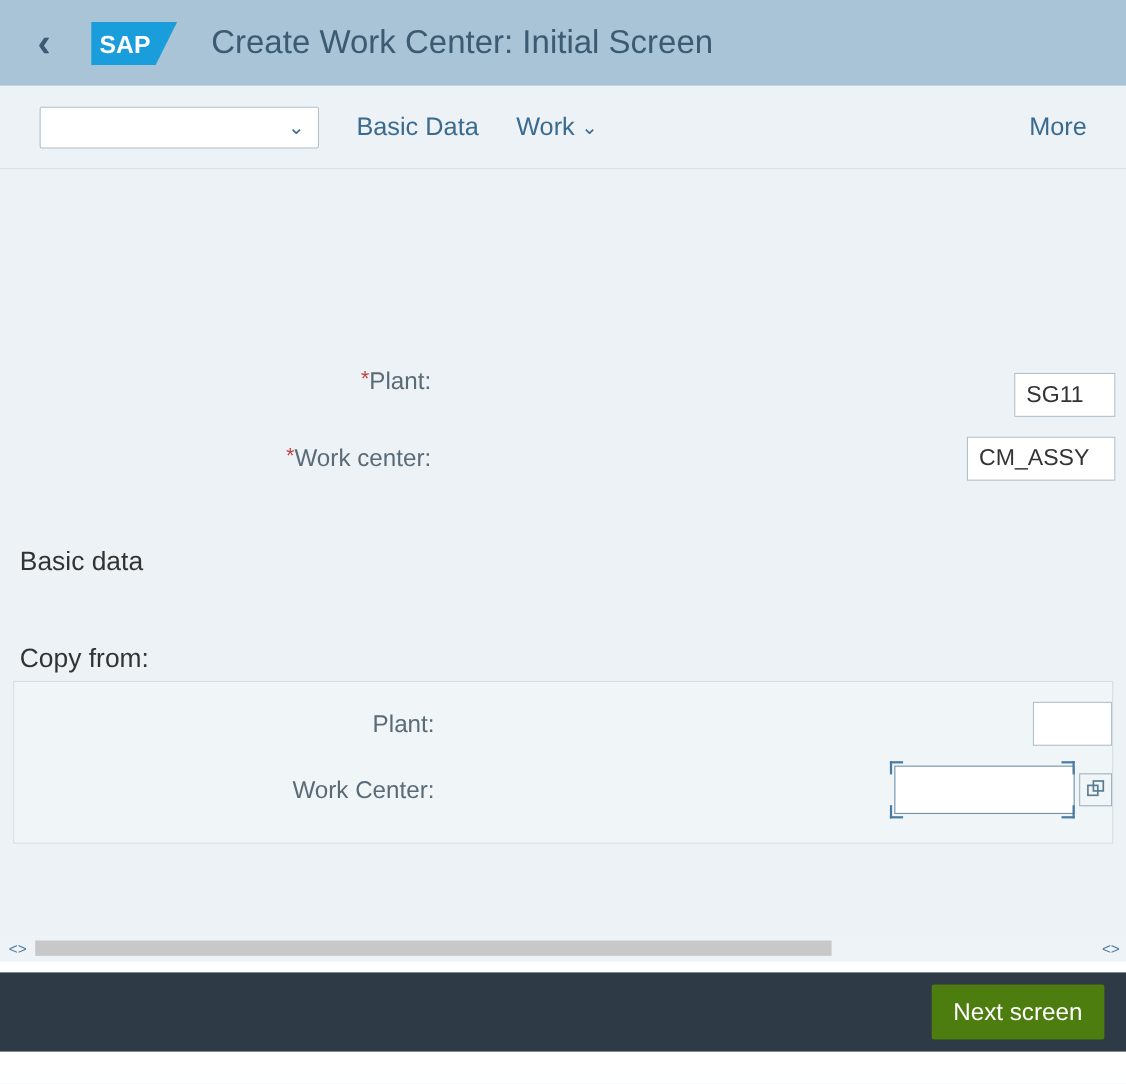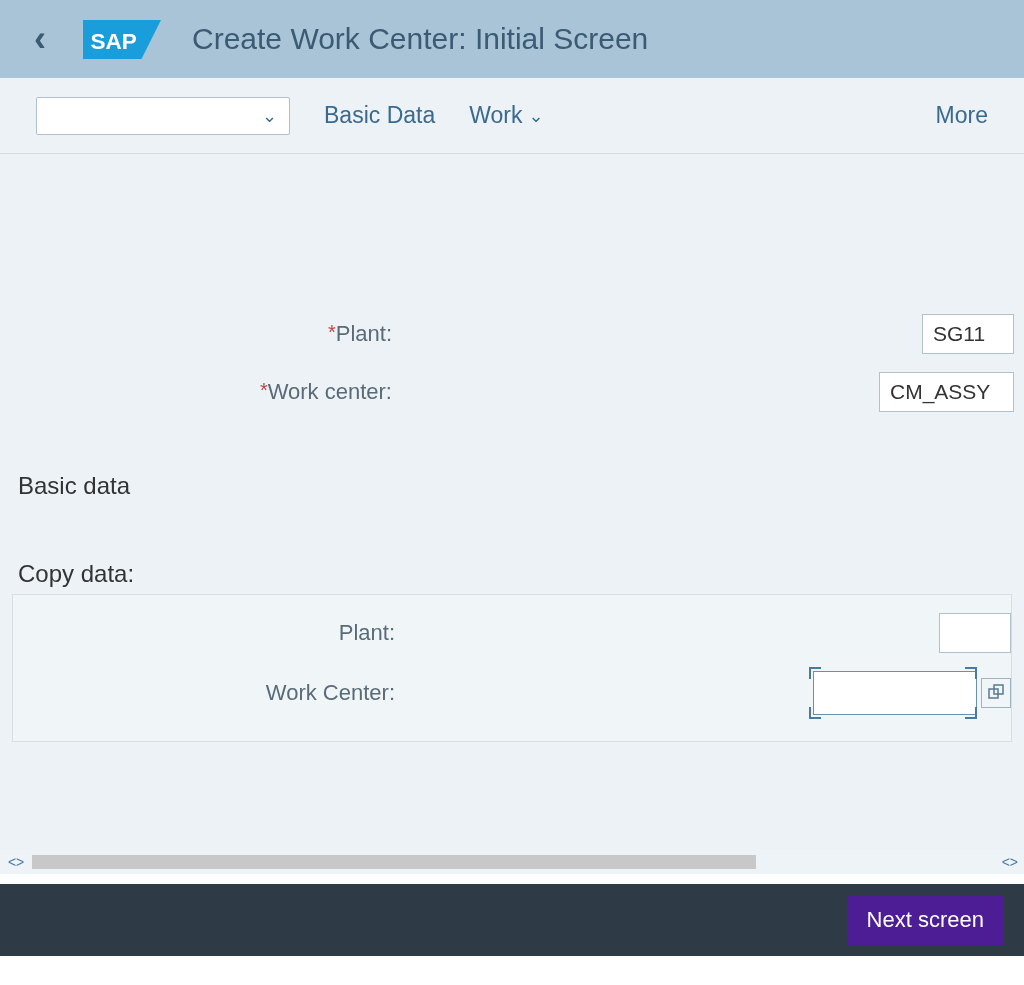--- a/index.html
+++ b/index.html
@@ -99,21 +99,21 @@
   .req { color: #c14646; font-size: 20px; vertical-align: top; }
   .field-input {
     height: 40px;
     border: 1px solid #b0c0cc;
     background: #fff;
     font-size: 21px;
     padding: 4px 10px;
     font-family: inherit;
     color: #333;
   }
-  .w-sm { width: 92px; }
+  .w-sm { width: 92px; margin-top: 25px; }
   .w-md { width: 135px; }
   .w-sm2 { width: 72px; }
   .section-title {
     font-size: 24px;
     color: #333;
     margin: 60px 0 6px 8px;
   }
   .section-box {
     border: 1px solid #d6dee4;
     background: #f0f5f8;
@@ -186,21 +186,21 @@
   }
   .footer {
     background: #2e3b47;
     height: 72px;
     display: flex;
     align-items: center;
     justify-content: flex-end;
     padding: 0 20px;
   }
   .next-btn {
-    background: #4c1d95;
+    background: #4d7c0f;
     color: #fff;
     border: none;
     font-size: 22px;
     padding: 12px 20px;
     cursor: pointer;
     border-radius: 2px;
   }
   .divider {
     height: 10px;
     background: #fff;
@@ -250,21 +250,21 @@
     <div class="field-row">
       <div class="field-label">
         <span class="req">*</span><span>Work center:</span>
       </div>
       <input class="field-input w-md" value="CM_ASSY" style="">
     </div>
   </div>
 
   <div class="section-title">Basic data</div>
 
-  <div class="section-title">Copy data:</div>
+  <div class="section-title">Copy from:</div>
   <div class="section-box" style="padding-bottom:26px;">
     <div class="field-row">
       <div class="field-label">Plant:</div>
       <input class="field-input w-sm2" value="" style="">
     </div>
     <div class="field-row" style="margin-bottom:0;">
       <div class="field-label">Work Center:</div>
       <div class="focused-wrap">
         <span class="corner tl"></span>
         <span class="corner tr"></span>

